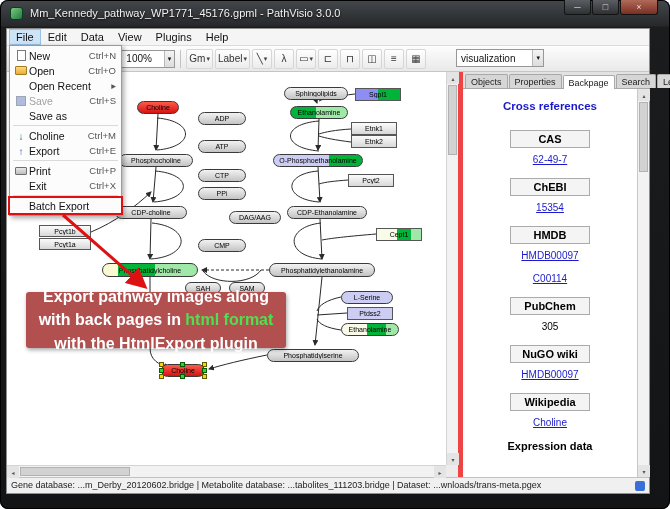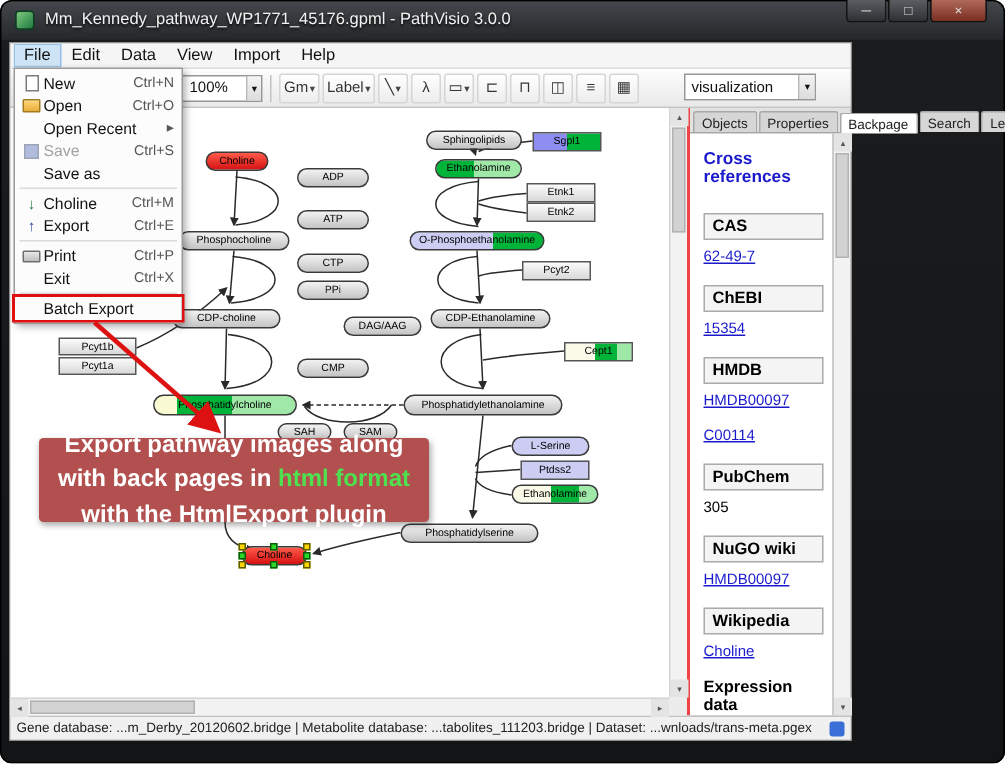--- a/index.html
+++ b/index.html
@@ -14,21 +14,21 @@
   
   .titlebar{position:absolute;left:0;top:0;right:0;height:28px;}
   .app-icon{position:absolute;left:10px;top:7px;width:13px;height:13px;border-radius:3px;
     background:linear-gradient(135deg,#7ec97e,#1f7a3f);border:1px solid #0c3d20;}
   .wtitle{position:absolute;left:30px;top:7px;font-size:11px;color:#f2f2f2;text-shadow:0 1px 2px #000;white-space:nowrap;}
   .winbtns{position:absolute;right:12px;top:0;display:flex;gap:1px;}
   .wbtn{width:27px;height:15px;font-size:9px;line-height:14px;text-align:center;color:#ddd;
     background:linear-gradient(#5a5e62,#2e3134);border:1px solid #131313;border-top:none;border-radius:0 0 3px 3px;}
   .wbtn.close{width:38px;background:linear-gradient(#b06a58,#7a2e22);}
   
-  .app{position:absolute;left:6px;top:28px;width:562px;height:466px;background:#f0f0f0;border:1px solid #8e8e8e;}
+  .app{position:absolute;left:6px;top:28px;width:644px;height:466px;background:#f0f0f0;border:1px solid #8e8e8e;}
   
   .menubar{position:absolute;left:0;top:0;right:0;height:17px;background:#f5f5f5;border-bottom:1px solid #dcdcdc;
     display:flex;align-items:stretch;padding-left:2px;font-size:11px;color:#111;}
   .mb-item{padding:2px 7px 0;}
   .mb-item.mb-open{background:#cde4f7;box-shadow:inset 0 0 0 1px #98c1e4;}
   
   .toolbar{position:absolute;left:0;top:17px;right:0;height:26px;background:linear-gradient(#fdfdfd,#e9e9e9);
     border-bottom:1px solid #c6c6c6;display:flex;align-items:center;padding:0 4px;gap:2px;}
   .tbtn{min-width:20px;height:20px;display:flex;align-items:center;justify-content:center;gap:1px;
     border:1px solid #d6d6d6;border-radius:2px;background:linear-gradient(#fff,#ececec);font-size:10px;color:#333;padding:0 2px;}
@@ -76,21 +76,21 @@
   .hl-green{color:var(--callout-green);}
   
   .vscroll{position:absolute;right:0;top:0;width:12px;bottom:12px;background:#f2f2f2;border-left:1px solid #d4d4d4;z-index:4;}
   .hscroll{position:absolute;left:0;bottom:0;height:12px;right:12px;background:#f2f2f2;border-top:1px solid #d4d4d4;z-index:4;}
   .scorner{position:absolute;right:0;bottom:0;width:12px;height:12px;background:#ececec;z-index:4;}
   .sarrow{position:absolute;width:12px;height:12px;font-size:6px;color:#555;display:flex;align-items:center;justify-content:center;background:#e4e4e4;}
   .sa-up{top:0}.sa-dn{bottom:0}.sa-lf{left:0}.sa-rt{right:0}
   .vthumb{position:absolute;left:1px;right:1px;top:13px;height:70px;background:#d2d2d2;border:1px solid #b2b2b2;}
   .hthumb{position:absolute;top:1px;bottom:1px;left:13px;width:110px;background:#d2d2d2;border:1px solid #b2b2b2;}
   
-  .panel{position:absolute;left:451px;top:0;right:0;bottom:0;background:#737373;border-left:2px solid #ef4444;}
+  .panel{position:absolute;left:451px;top:0;right:0;bottom:0;background:#737373;border-left:5px solid #ef4444;text-align:center;}
   .tabs{display:flex;gap:1px;padding:2px 2px 0;height:17px;background:#e2e2e2;border-bottom:1px solid #a8a8a8;}
   .tab{font-size:9px;padding:2px 5px 0;background:#d6d6d6;border:1px solid #a8a8a8;border-bottom:none;border-radius:2px 2px 0 0;color:#222;}
   .tab.active{background:#fff;position:relative;top:1px;}
   .panel-body{position:absolute;left:0;top:17px;right:12px;bottom:0;background:#fff;padding:11px 9px;overflow:hidden;}
   .bp-title{color:var(--link-blue);font-weight:bold;font-size:11.5px;margin-bottom:17px;}
   .bph{display:inline-block;min-width:80px;background:#f4f4f4;border:1px solid #ababab;font-weight:bold;font-size:11px;padding:2px 5px;margin-bottom:6px;color:#000;}
   .bpl{color:var(--link-blue);text-decoration:underline;font-size:10px;margin-bottom:12px;}
   .bpv{font-size:10px;margin-bottom:12px;color:#000;}
   .bp-footer{font-weight:bold;font-size:11px;margin-top:3px;color:#000;}
   .pscroll{position:absolute;right:0;top:17px;width:12px;bottom:0;background:#f2f2f2;border-left:1px solid #c8c8c8;}
@@ -125,21 +125,21 @@
       <span class="wbtn close">×</span>
     </span>
   </div>
 
   <div class="app">
     <div class="menubar" id="menubar">
         <span class="mb-item mb-open">File</span>
         <span class="mb-item">Edit</span>
         <span class="mb-item">Data</span>
         <span class="mb-item">View</span>
-        <span class="mb-item">Import</span>
+        <span class="mb-item">Plugins</span>
         <span class="mb-item">Help</span>
       </div>
 
     <div class="toolbar">
       <span class="tbtn">
           <span class="ic-page"></span>
         </span>
       <span class="tbtn">
           <span class="ic-folder"></span>
         </span>

